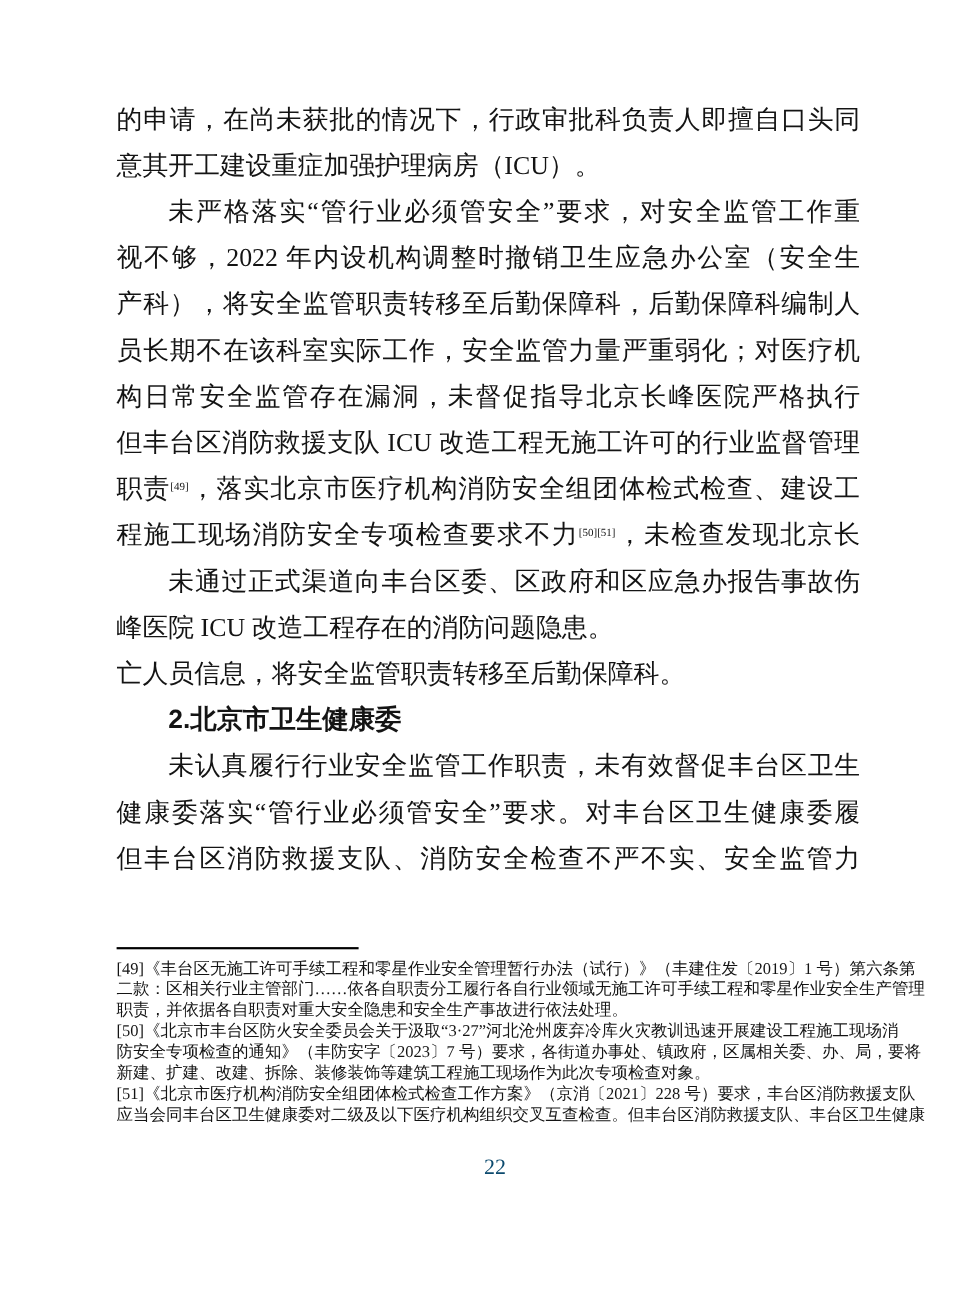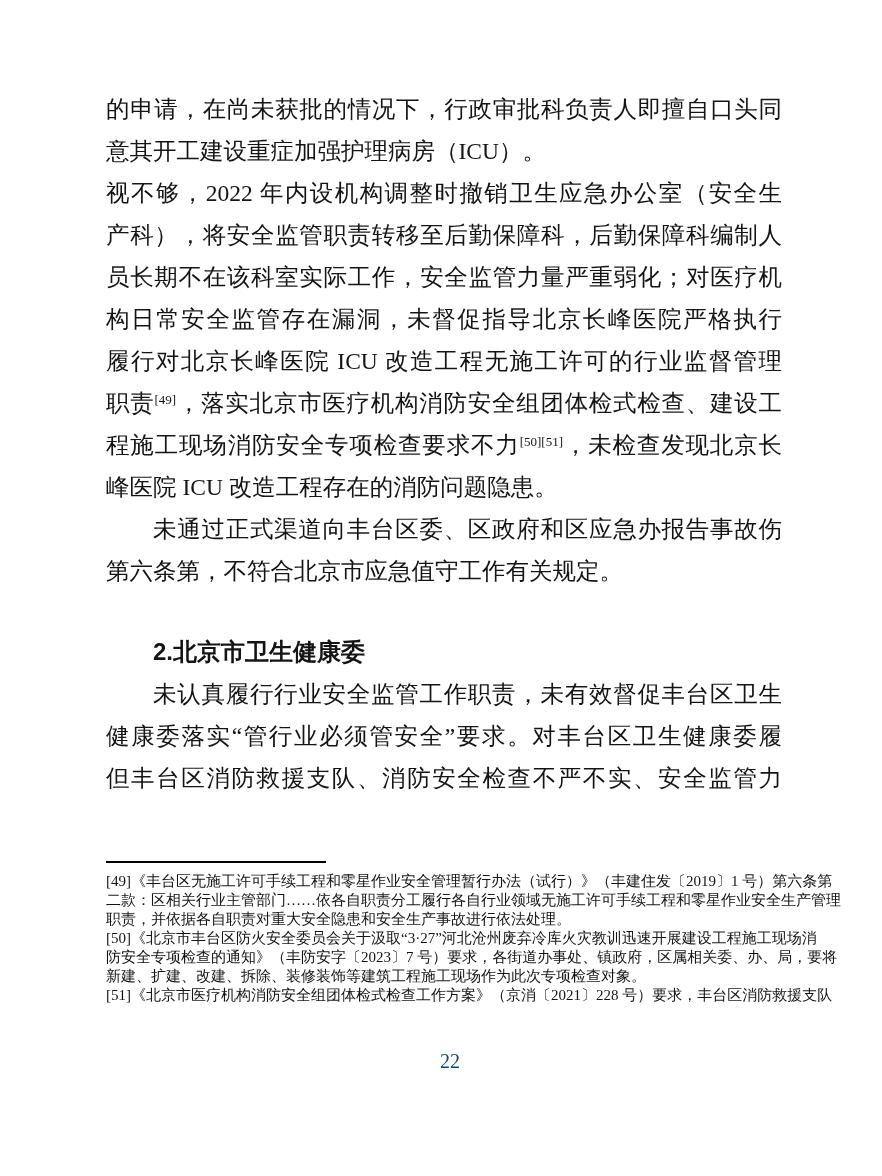--- a/index.html
+++ b/index.html
@@ -28,24 +28,23 @@
   .line.j {
     text-align: justify;
     text-align-last: justify;
     text-justify: inter-character;
   }
   .line.indent { padding-left: 47px; }
   .line.heading {
     font-family: "Liberation Sans", "DejaVu Sans", sans-serif;
     font-weight: bold;
     font-size: 24px;
-    margin-top: 39px;
   }
   sup.fn {
-    font-size: 13px;
+    font-size: 10px;
     vertical-align: 7px;
     line-height: 0;
   }
   .fn-sep {
     position: absolute;
     left: 106px;
     top: 861px;
     width: 220px;
     height: 2px;
     background: #000000;
@@ -71,39 +70,41 @@
     color: #0c4a6e;
   }
 </style>
 </head>
 <body>
 
 <div class="page">
   <div class="body-text" id="body-lines">
       <div class="line j">的申请，在尚未获批的情况下，行政审批科负责人即擅自口头同</div>
       <div class="line">意其开工建设重症加强护理病房（ICU）。</div>
+      <div class="line j indent">未严格落实“管行业必须管安全”要求，对安全监管工作重</div>
       <div class="line j">视不够，2022 年内设机构调整时撤销卫生应急办公室（安全生</div>
       <div class="line j">产科），将安全监管职责转移至后勤保障科，后勤保障科编制人</div>
       <div class="line j">员长期不在该科室实际工作，安全监管力量严重弱化；对医疗机</div>
       <div class="line j">构日常安全监管存在漏洞，未督促指导北京长峰医院严格执行</div>
-      <div class="line j">履行对北京长峰医院 ICU 改造工程无施工许可的行业监督管理</div>
+      <div class="line j">但丰台区消防救援支队 ICU 改造工程无施工许可的行业监督管理</div>
       <div class="line j">职责<sup class="fn">[49]</sup>，落实北京市医疗机构消防安全组团体检式检查、建设工</div>
       <div class="line j">程施工现场消防安全专项检查要求不力<sup class="fn">[50][51]</sup>，未检查发现北京长</div>
+      <div class="line j indent">未通过正式渠道向丰台区委、区政府和区应急办报告事故伤</div>
       <div class="line">峰医院 ICU 改造工程存在的消防问题隐患。</div>
-      <div class="line j indent">未通过正式渠道向丰台区委、区政府和区应急办报告事故伤</div>
-      <div class="line">第六条第，不符合北京市应急值守工作有关规定。</div>
+      <div class="line">亡人员信息，将安全监管职责转移至后勤保障科。</div>
       <div class="line indent heading">2.北京市卫生健康委</div>
       <div class="line j indent">未认真履行行业安全监管工作职责，未有效督促丰台区卫生</div>
       <div class="line j">健康委落实“管行业必须管安全”要求。对丰台区卫生健康委履</div>
       <div class="line j">但丰台区消防救援支队、消防安全检查不严不实、安全监管力</div>
     </div>
   <div class="fn-sep"></div>
   <div class="footnotes" id="footnote-lines">
       <div class="fline">[49]《丰台区无施工许可手续工程和零星作业安全管理暂行办法（试行）》（丰建住发〔2019〕1 号）第六条第</div>
       <div class="fline">二款：区相关行业主管部门……依各自职责分工履行各自行业领域无施工许可手续工程和零星作业安全生产管理</div>
       <div class="fline">职责，并依据各自职责对重大安全隐患和安全生产事故进行依法处理。</div>
       <div class="fline">[50]《北京市丰台区防火安全委员会关于汲取“3·27”河北沧州废弃冷库火灾教训迅速开展建设工程施工现场消</div>
       <div class="fline">防安全专项检查的通知》（丰防安字〔2023〕7 号）要求，各街道办事处、镇政府，区属相关委、办、局，要将</div>
       <div class="fline">新建、扩建、改建、拆除、装修装饰等建筑工程施工现场作为此次专项检查对象。</div>
       <div class="fline">[51]《北京市医疗机构消防安全组团体检式检查工作方案》（京消〔2021〕228 号）要求，丰台区消防救援支队</div>
+      <div class="fline">应当会同丰台区卫生健康委对二级及以下医疗机构组织交叉互查检查。但丰台区消防救援支队、丰台区卫生健康</div>
     </div>
   <div class="page-num">22</div>
 </div>
 
 </body></html>

